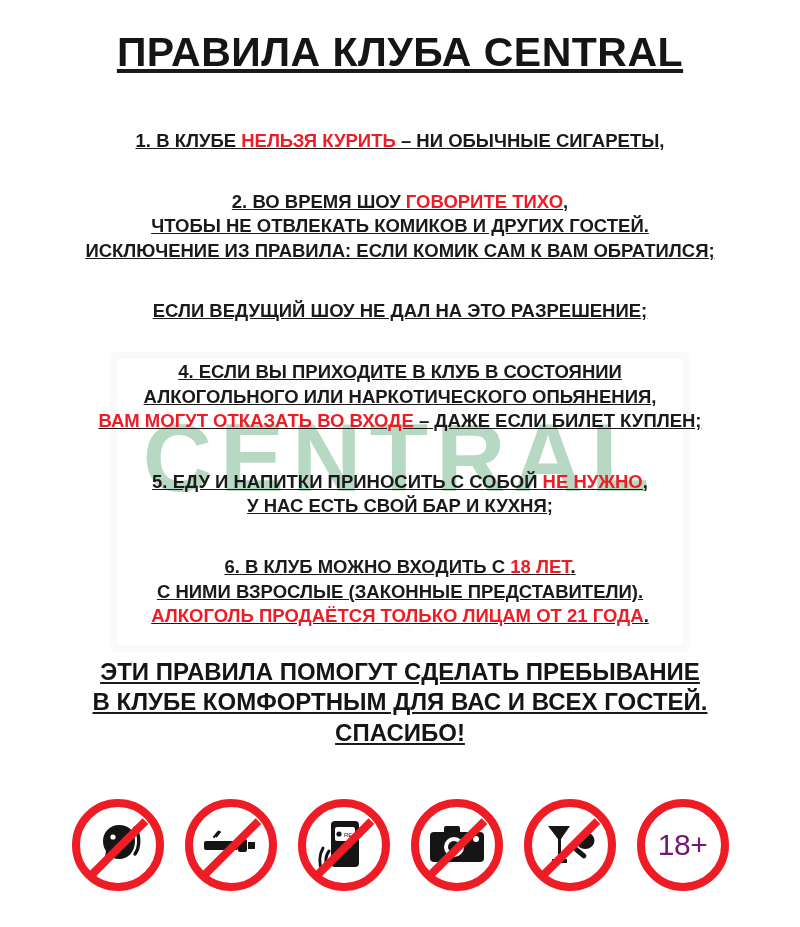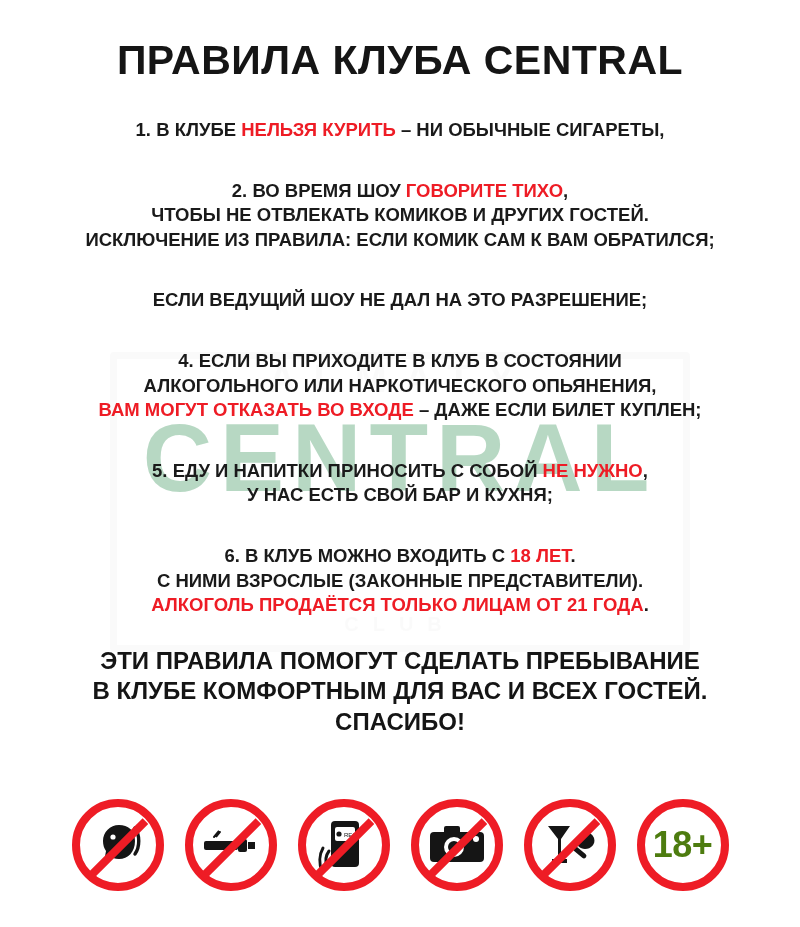--- a/index.html
+++ b/index.html
@@ -63,21 +63,22 @@
     font-size: 20px;
     letter-spacing: 14px;
     color: #f0f0f0;
     font-weight: 700;
     margin-top: 16px;
   }
 
   .sheet {
     position: relative;
     z-index: 1;
-    padding: 8px 24px;
+    padding: 0 24px;
+    text-decoration: underline;
   }
 
   h1.title {
     margin: 0;
     padding-top: 30px;
     text-align: center;
     font-size: 41px;
     font-weight: 700;
     letter-spacing: 0.5px;
     color: #151515;
@@ -93,21 +94,21 @@
     text-align: center;
     font-size: 18.5px;
     line-height: 1.33;
     font-weight: 700;
     color: #1a1a1a;
     margin-top: 36px;
   }
   .rule .num { font-weight: 700; }
   .accent { color: #ee1c25; }
 
-  .rule-1 { margin-top: 35px; }
+  .rule-1 { margin-top: 54px; }
 
   .outro {
     text-align: center;
     font-size: 24px;
     font-weight: 700;
     line-height: 1.27;
     margin-top: 28px;
     color: #151515;
   }
 
@@ -140,23 +141,23 @@
     top: 50%;
     width: 104%;
     height: 8px;
     background: #ee1c25;
     transform: rotate(-45deg);
     transform-origin: center;
     z-index: 3;
   }
   .icon-badge svg { display: block; }
   .badge-text {
-    font-size: 36px;
-    font-weight: 700;
-    color: #4d7c0f;
+    font-size: 30px;
+    font-weight: 400;
+    color: #701a75;
     letter-spacing: -0.5px;
   }
 </style>
 </head>
 <body>
 
 <div class="watermark">
   <div class="wm-frame"></div>
   <div class="wm-top">ALMATY</div>
   <div class="wm-mid">CENTRAL</div>

